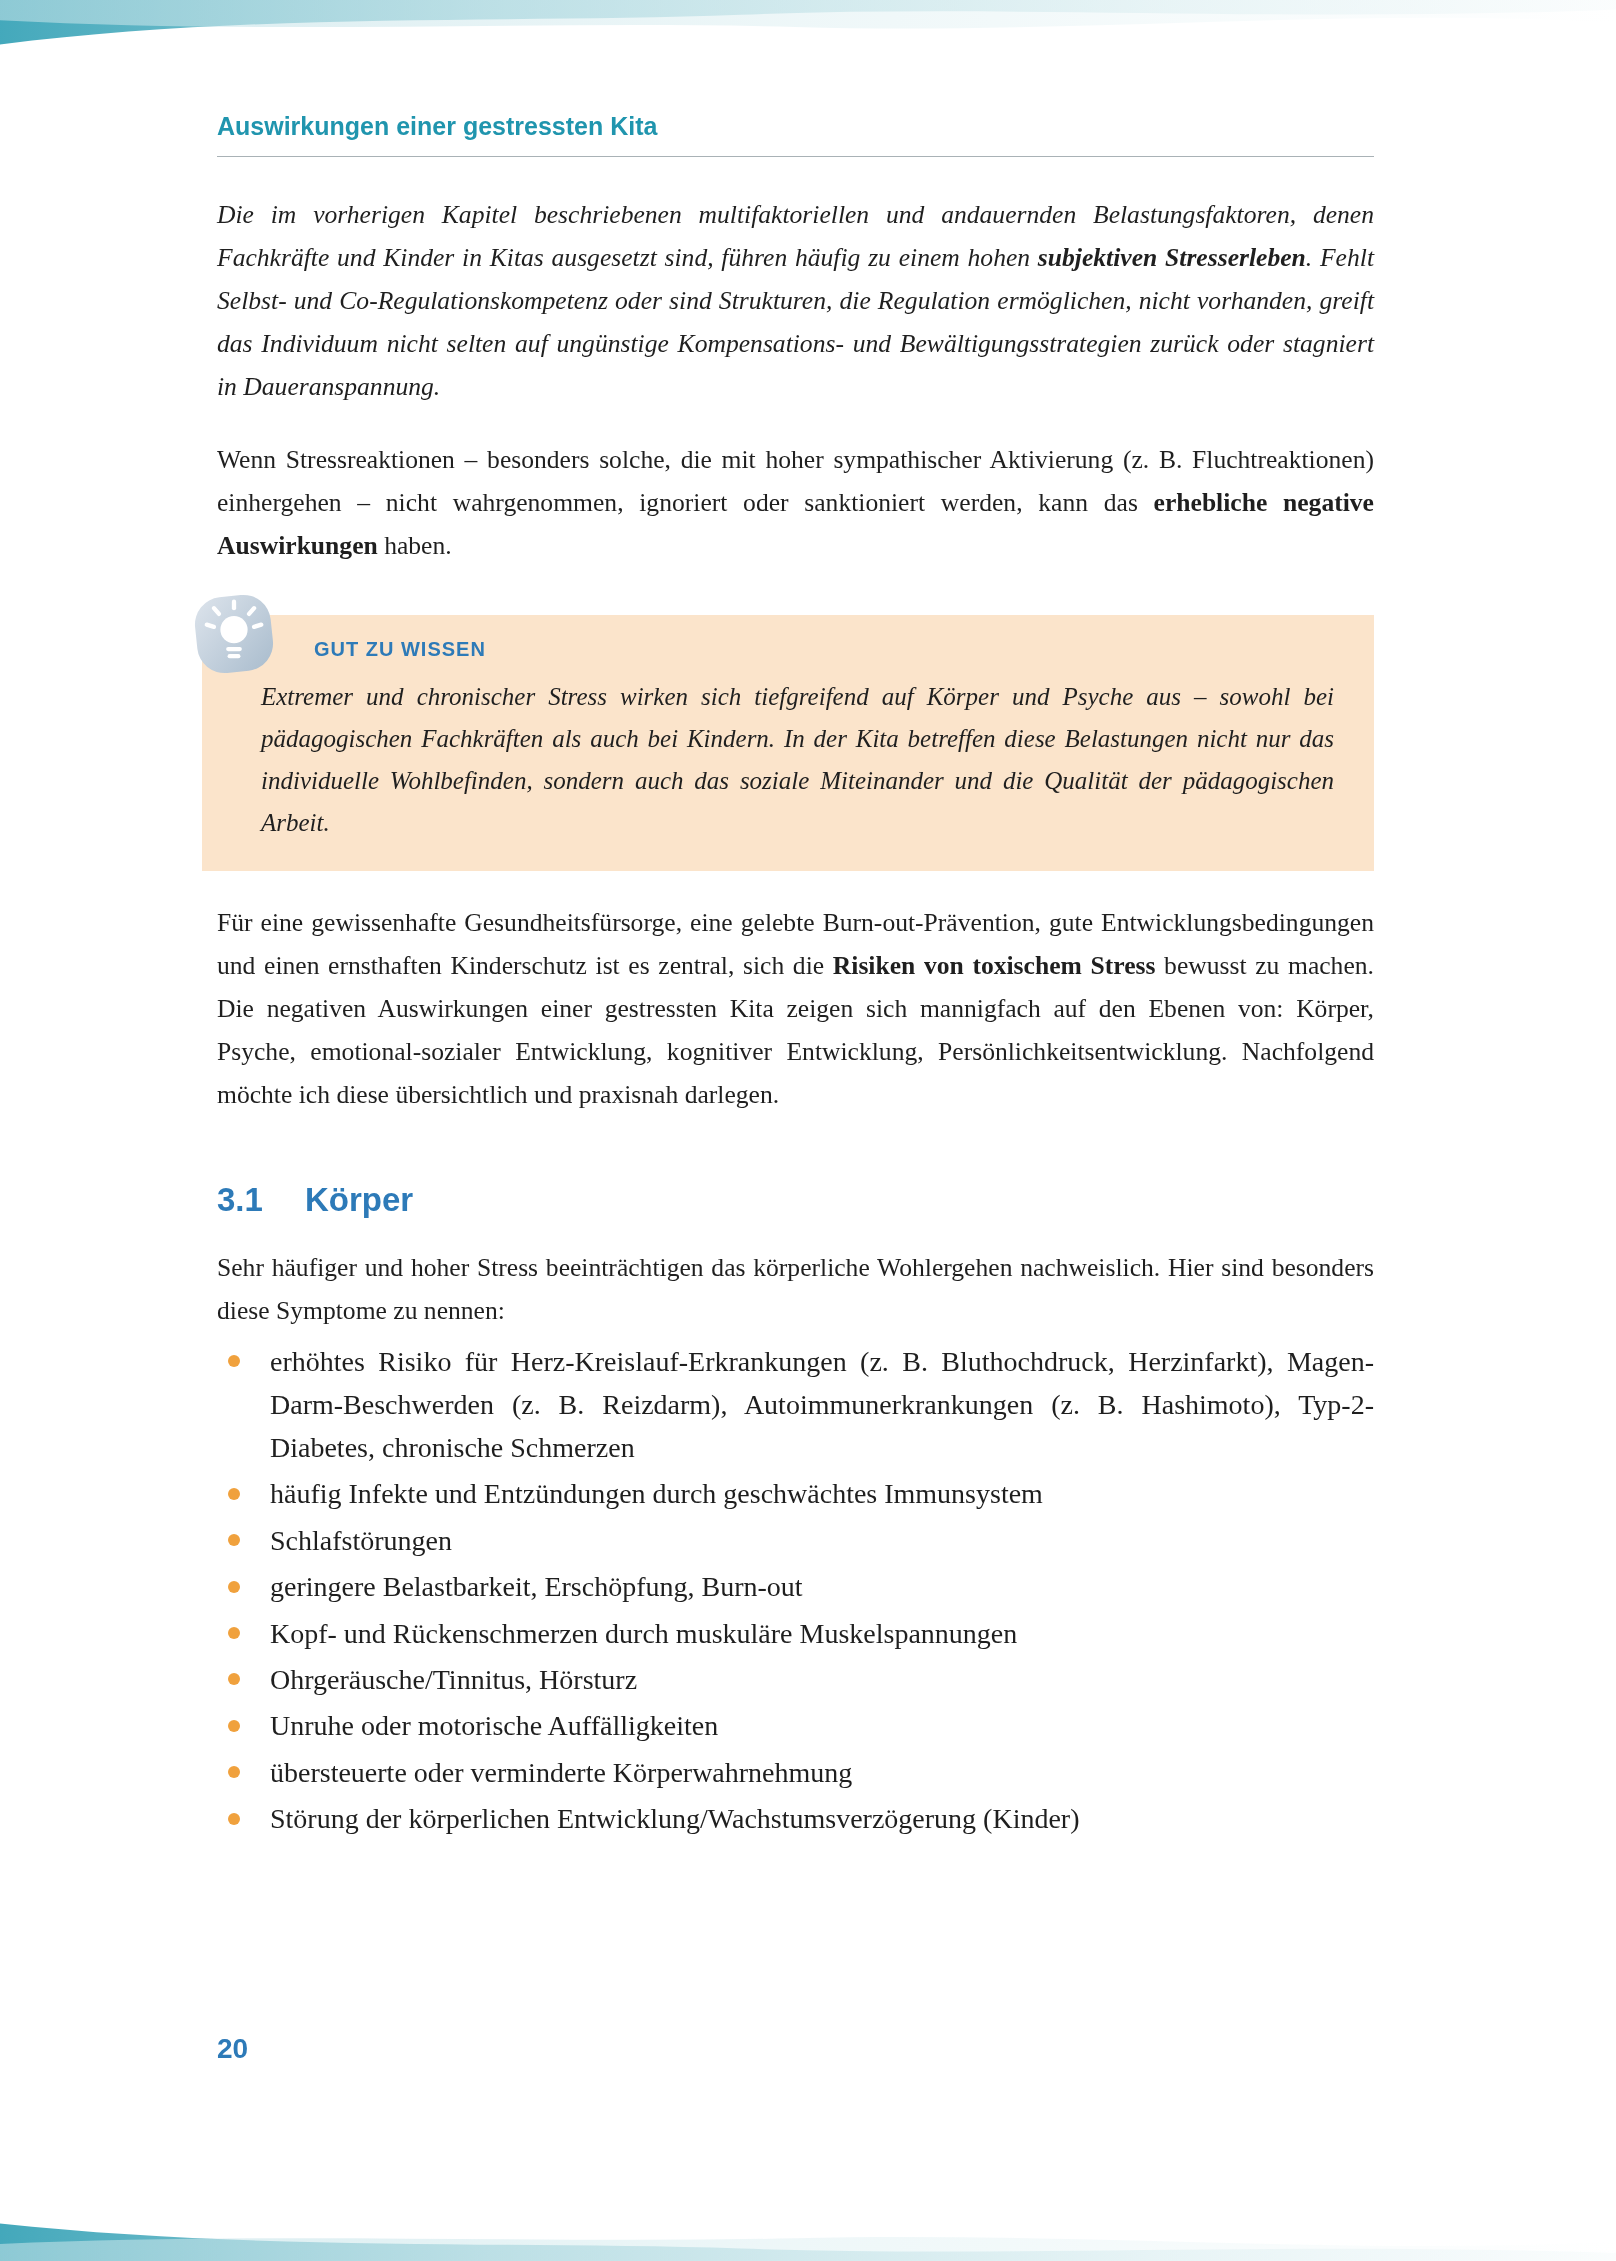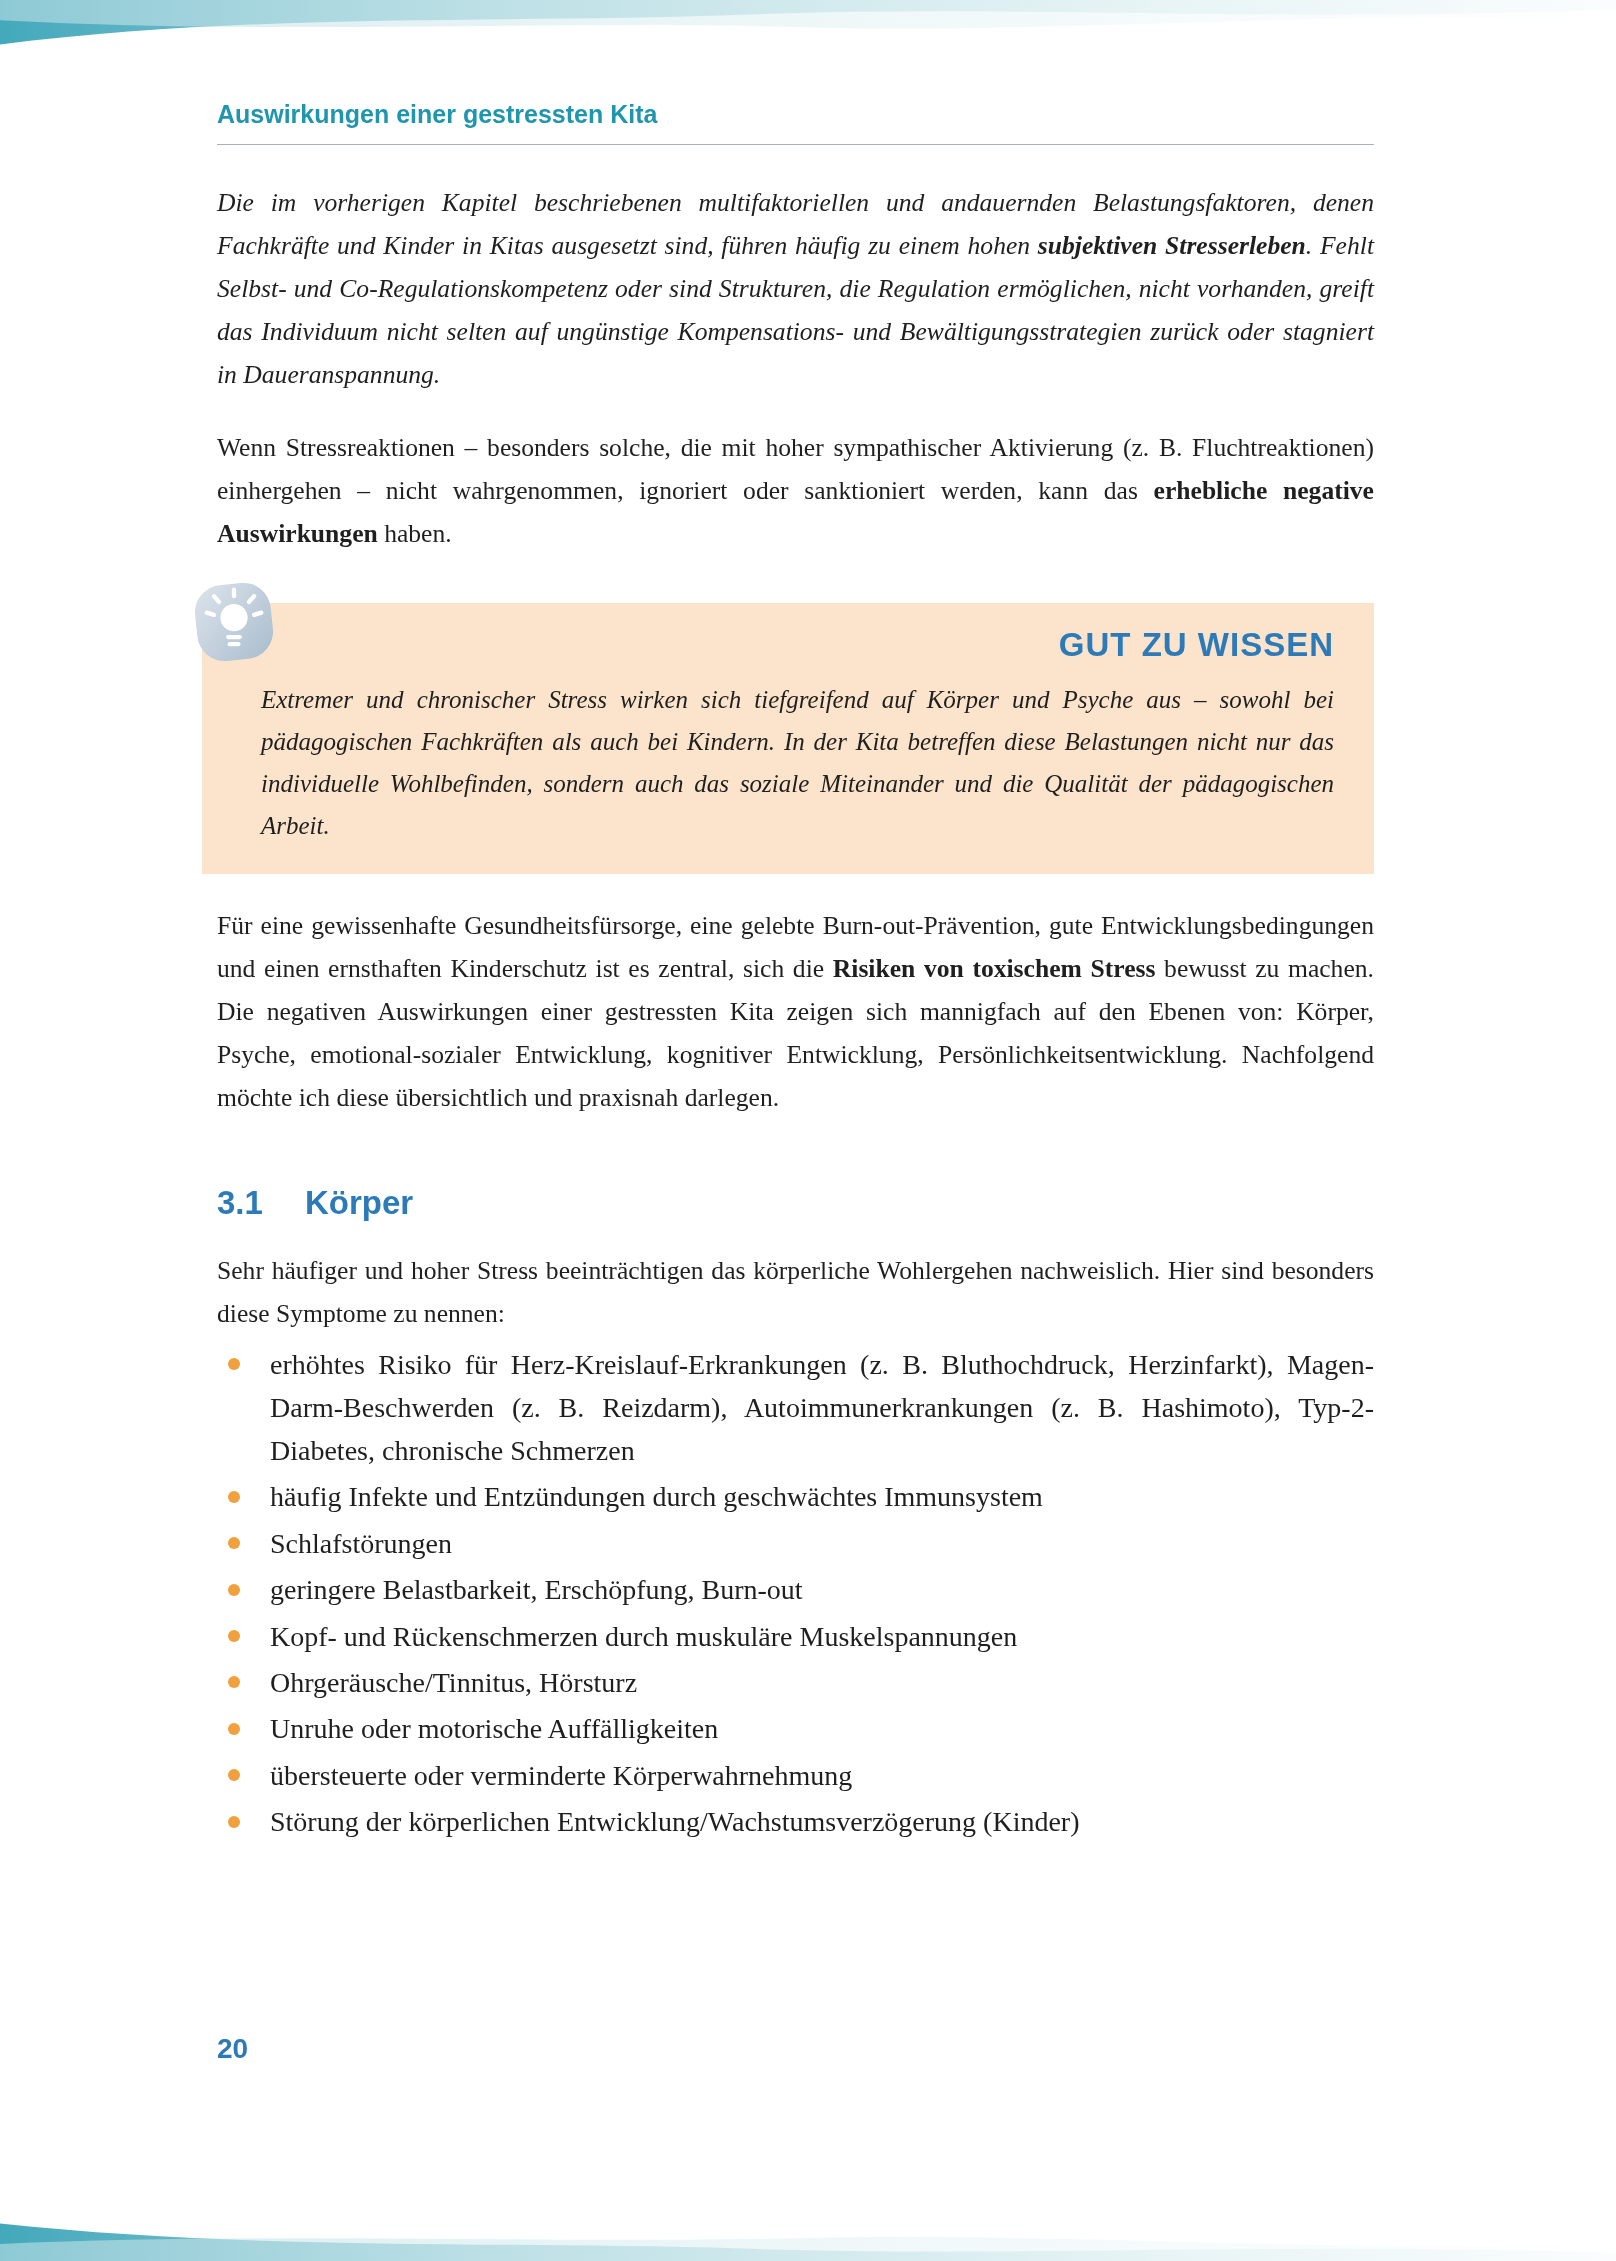--- a/index.html
+++ b/index.html
@@ -11,21 +11,21 @@
     color:var(--text-color,#1f1f1f);
     font-family:"Liberation Serif","DejaVu Serif",serif;
     overflow:hidden;
   }
 
   
   .wave-top { position:absolute; top:0; left:0; width:1617px; height:64px; }
   .wave-bottom { position:absolute; bottom:0; left:0; width:1617px; height:54px; transform:scaleY(-1); }
   .wave-top svg, .wave-bottom svg { display:block; width:100%; height:100%; }
 
-  .content-wrap { position:absolute; left:217px; top:0; width:1157px; }
+  .content-wrap { position:absolute; left:217px; top:12px; width:1157px; }
 
   .runner {
     margin-top:100px;
     font-family:"Liberation Sans","DejaVu Sans",sans-serif;
     font-weight:bold;
     font-size:25px;
     color:var(--accent-teal,#2095ae);
   }
   .runner-rule { margin-top:15px; height:1.3px; background:var(--rule-color,#a9b2b6); }
 
@@ -53,24 +53,23 @@
     top:-24px;
     width:86px;
     height:86px;
   }
   .infobox-icon svg { width:100%; height:100%; display:block; }
   .infobox-title {
     margin-left:53px;
     margin-top:2.7px;
     font-family:"Liberation Sans","DejaVu Sans",sans-serif;
     font-weight:bold;
-    font-size:33px;
+    font-size:20px;
     letter-spacing:1px;
     color:var(--accent-blue,#2d7ab8);
-    text-align:right;
   }
   .infobox-text {
     margin-top:15px;
     font-size:25px;
     line-height:42px;
     text-align:justify;
     font-style:italic;
   }
 
   

